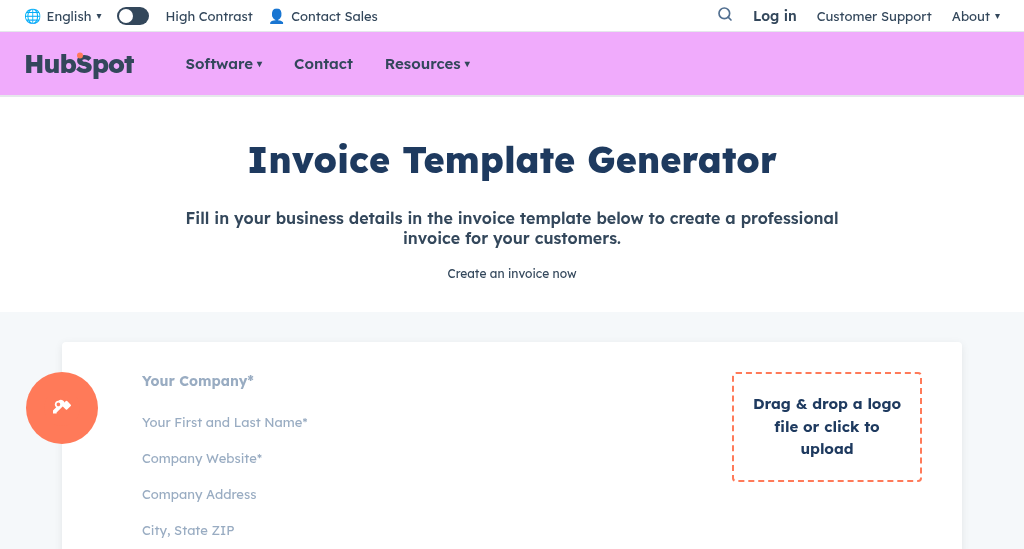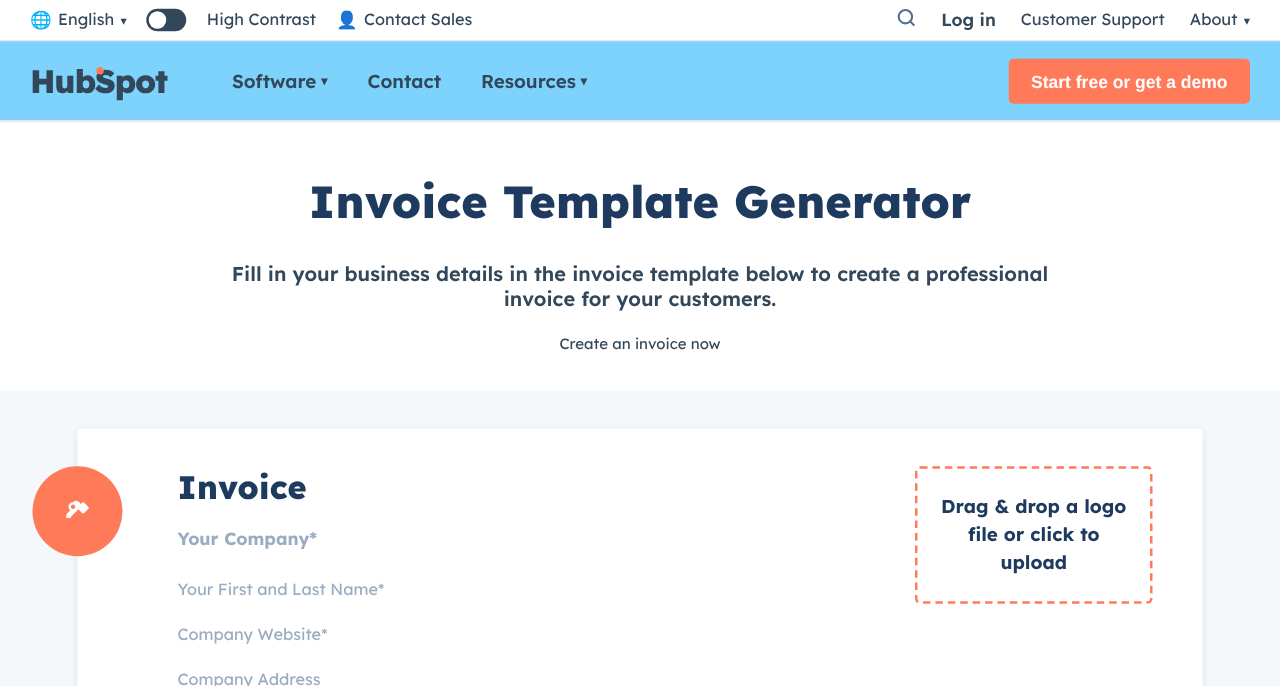--- a/index.html
+++ b/index.html
@@ -54,21 +54,21 @@
     }
     .chevron-icon { font-size: 10px; }
 
     
     .main-nav {
       display: flex;
       align-items: center;
       padding: 0 24px;
       height: 64px;
       border-bottom: 1px solid #e5e8eb;
-      background: #7dd3fc;
+      background: #f0abfc;
     }
     .logo-area {
       margin-right: 40px;
       display: flex;
       align-items: center;
     }
     .logo-text {
       font-size: 26px;
       font-weight: 800;
       color: #33475b;
@@ -293,23 +293,20 @@
       <span class="chevron-icon">▾</span>
     </div>
     <div class="nav-item">
       <span>Contact</span>
     </div>
     <div class="nav-item">
       <span>Resources</span>
       <span class="chevron-icon">▾</span>
     </div>
   </div>
-  <div class="nav-right">
-    <button class="cta-button">Start free or get a demo</button>
-  </div>
 </nav>
 
 <hr class="divider">
 
 <section class="hero-section">
   <h1 class="hero-title">Invoice Template Generator</h1>
   <p class="hero-subtitle">Fill in your business details in the invoice template below to create a professional invoice for your customers.</p>
   <a class="hero-link">Create an invoice now</a>
 </section>
 
@@ -320,21 +317,20 @@
       <svg viewBox="0 0 40 40" fill="none" xmlns="http://www.w3.org/2000/svg">
         <circle cx="20" cy="20" r="20" fill="#ff7a59"></circle>
         <g transform="translate(8,8)">
           <path d="M8 4C5.79 4 4 5.79 4 8c0 1.3.63 2.45 1.6 3.18L2.22 14.56A1 1 0 002 15.22V18h4v-1l8.4-8.4A4 4 0 008 4zm0 6c-1.1 0-2-.9-2-2s.9-2 2-2 2 .9 2 2-.9 2-2 2z" fill="white"></path>
           <path d="M17.71 4.29a1 1 0 00-1.42 0l-4 4a1 1 0 000 1.42l4 4a1 1 0 001.42 0l4-4a1 1 0 000-1.42l-4-4z" fill="white"></path>
         </g>
       </svg>
     </div>
 
     <div class="invoice-content">
-      <h2 class="invoice-title">Invoice</h2>
       <div class="invoice-fields">
         <div class="field-company">Your Company*</div>
         <div class="field-line">Your First and Last Name*</div>
         <div class="field-line">Company Website*</div>
         <div class="field-line">Company Address</div>
         <div class="field-line">City, State ZIP</div>
       </div>
     </div>
 
     <div class="logo-upload-area">

